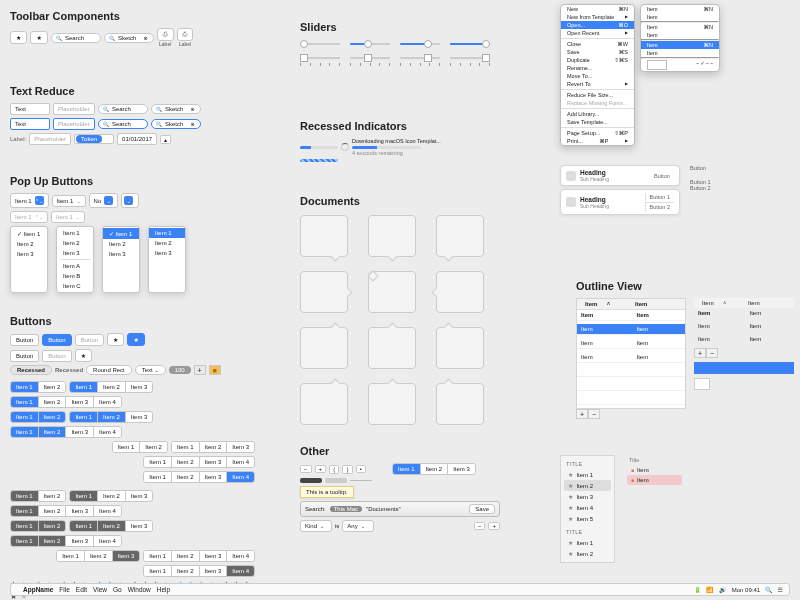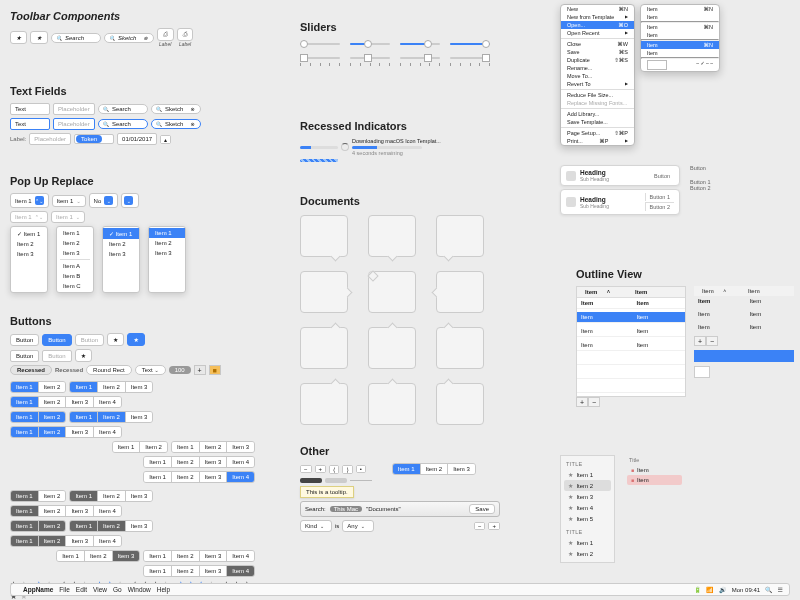--- a/index.html
+++ b/index.html
@@ -132,21 +132,21 @@
 .menubar { position: absolute; bottom: 4px; left: 10px; right: 10px; background: #fafafa; border: 1px solid #ccc; border-radius: 3px; padding: 2px 6px; display: flex; align-items: center; gap: 6px; font-size: 6.5px; }
 .menubar .apple { font-size: 8px; }
 .menubar .right { margin-left: auto; display: flex; gap: 5px; align-items: center; font-size: 6px; }
 
 .row { display: flex; gap: 3px; align-items: center; flex-wrap: wrap; margin-bottom: 3px; }
 .star-row span { font-size: 8px; }
 </style>
 </head>
 <body>
 
-<div class="col" style="left:10px; top:10px; width:240px;font-style:italic;">
+<div class="col" style="left:10px; top:10px; width:240px;">
   <div class="section-title">Toolbar Components</div>
   <div class="row" style="margin-top:4px;">
     <span class="btn">★</span>
     <span class="btn">★</span>
     <span class="search">Search</span>
     <span class="search">
         <span>Sketch</span>
         <span style="margin-left:auto;font-size:5px;">⊗</span>
       </span>
     <div style="text-align:center;">
@@ -154,21 +154,21 @@
       <div class="label-under">Label</div>
     </div>
     <div style="text-align:center;">
       <span class="btn">⎙</span>
       <div class="label-under">Label</div>
     </div>
   </div>
 </div>
 
 <div class="col" style="left:10px; top:85px; width:240px;">
-  <div class="section-title">Text Fields</div>
+  <div class="section-title">Text Reduce</div>
   <div class="row">
     <span class="input">Text</span>
     <span class="input placeholder">Placeholder</span>
     <span class="search">Search</span>
     <span class="search">
         <span>Sketch</span>
         <span style="margin-left:auto;font-size:5px;">⊗</span>
       </span>
   </div>
   <div class="row">
@@ -185,21 +185,21 @@
     <span class="input placeholder" style="min-width:28px;">Placeholder</span>
     <span class="input" style="padding:1px;"><span class="token">Token</span></span>
     <span class="input">01/01/2017</span>
     <span class="stepper">
         <span>▴</span>
       </span>
   </div>
 </div>
 
 <div class="col" style="left:10px; top:175px; width:240px;">
-  <div class="section-title">Pop Up Replace</div>
+  <div class="section-title">Pop Up Buttons</div>
   <div class="row">
     <span class="popup">
         <span>Item 1</span>
         <span class="pop-arrow">⌃⌄</span>
       </span>
     <span class="popup">
         <span>Item 1</span>
         <span style="font-size:5px;color:#888;">⌄</span>
       </span>
     <span class="popup" style="min-width:20px;">
@@ -696,21 +696,21 @@
     </div>
     <div style="font-size:5.5px; color:#666;">
       <div>Button</div>
       <div style="height:8px;"></div>
       <div>Button 1</div>
       <div>Button 2</div>
     </div>
   </div>
 </div>
 
-<div class="col" style="left:560px; top:268px; width:230px;padding-left:16px;">
+<div class="col" style="left:560px; top:280px; width:230px;padding-left:16px;">
   <div class="section-title">Outline View</div>
   <div style="display:flex; gap:8px;">
     <div>
       <div class="outline">
         <div class="head">
             <span><span>Item</span> <span style="font-size:5px;">˄</span></span>
             <span>Item</span>
           </div>
         <div class="row bold">
             <span>Item</span>

